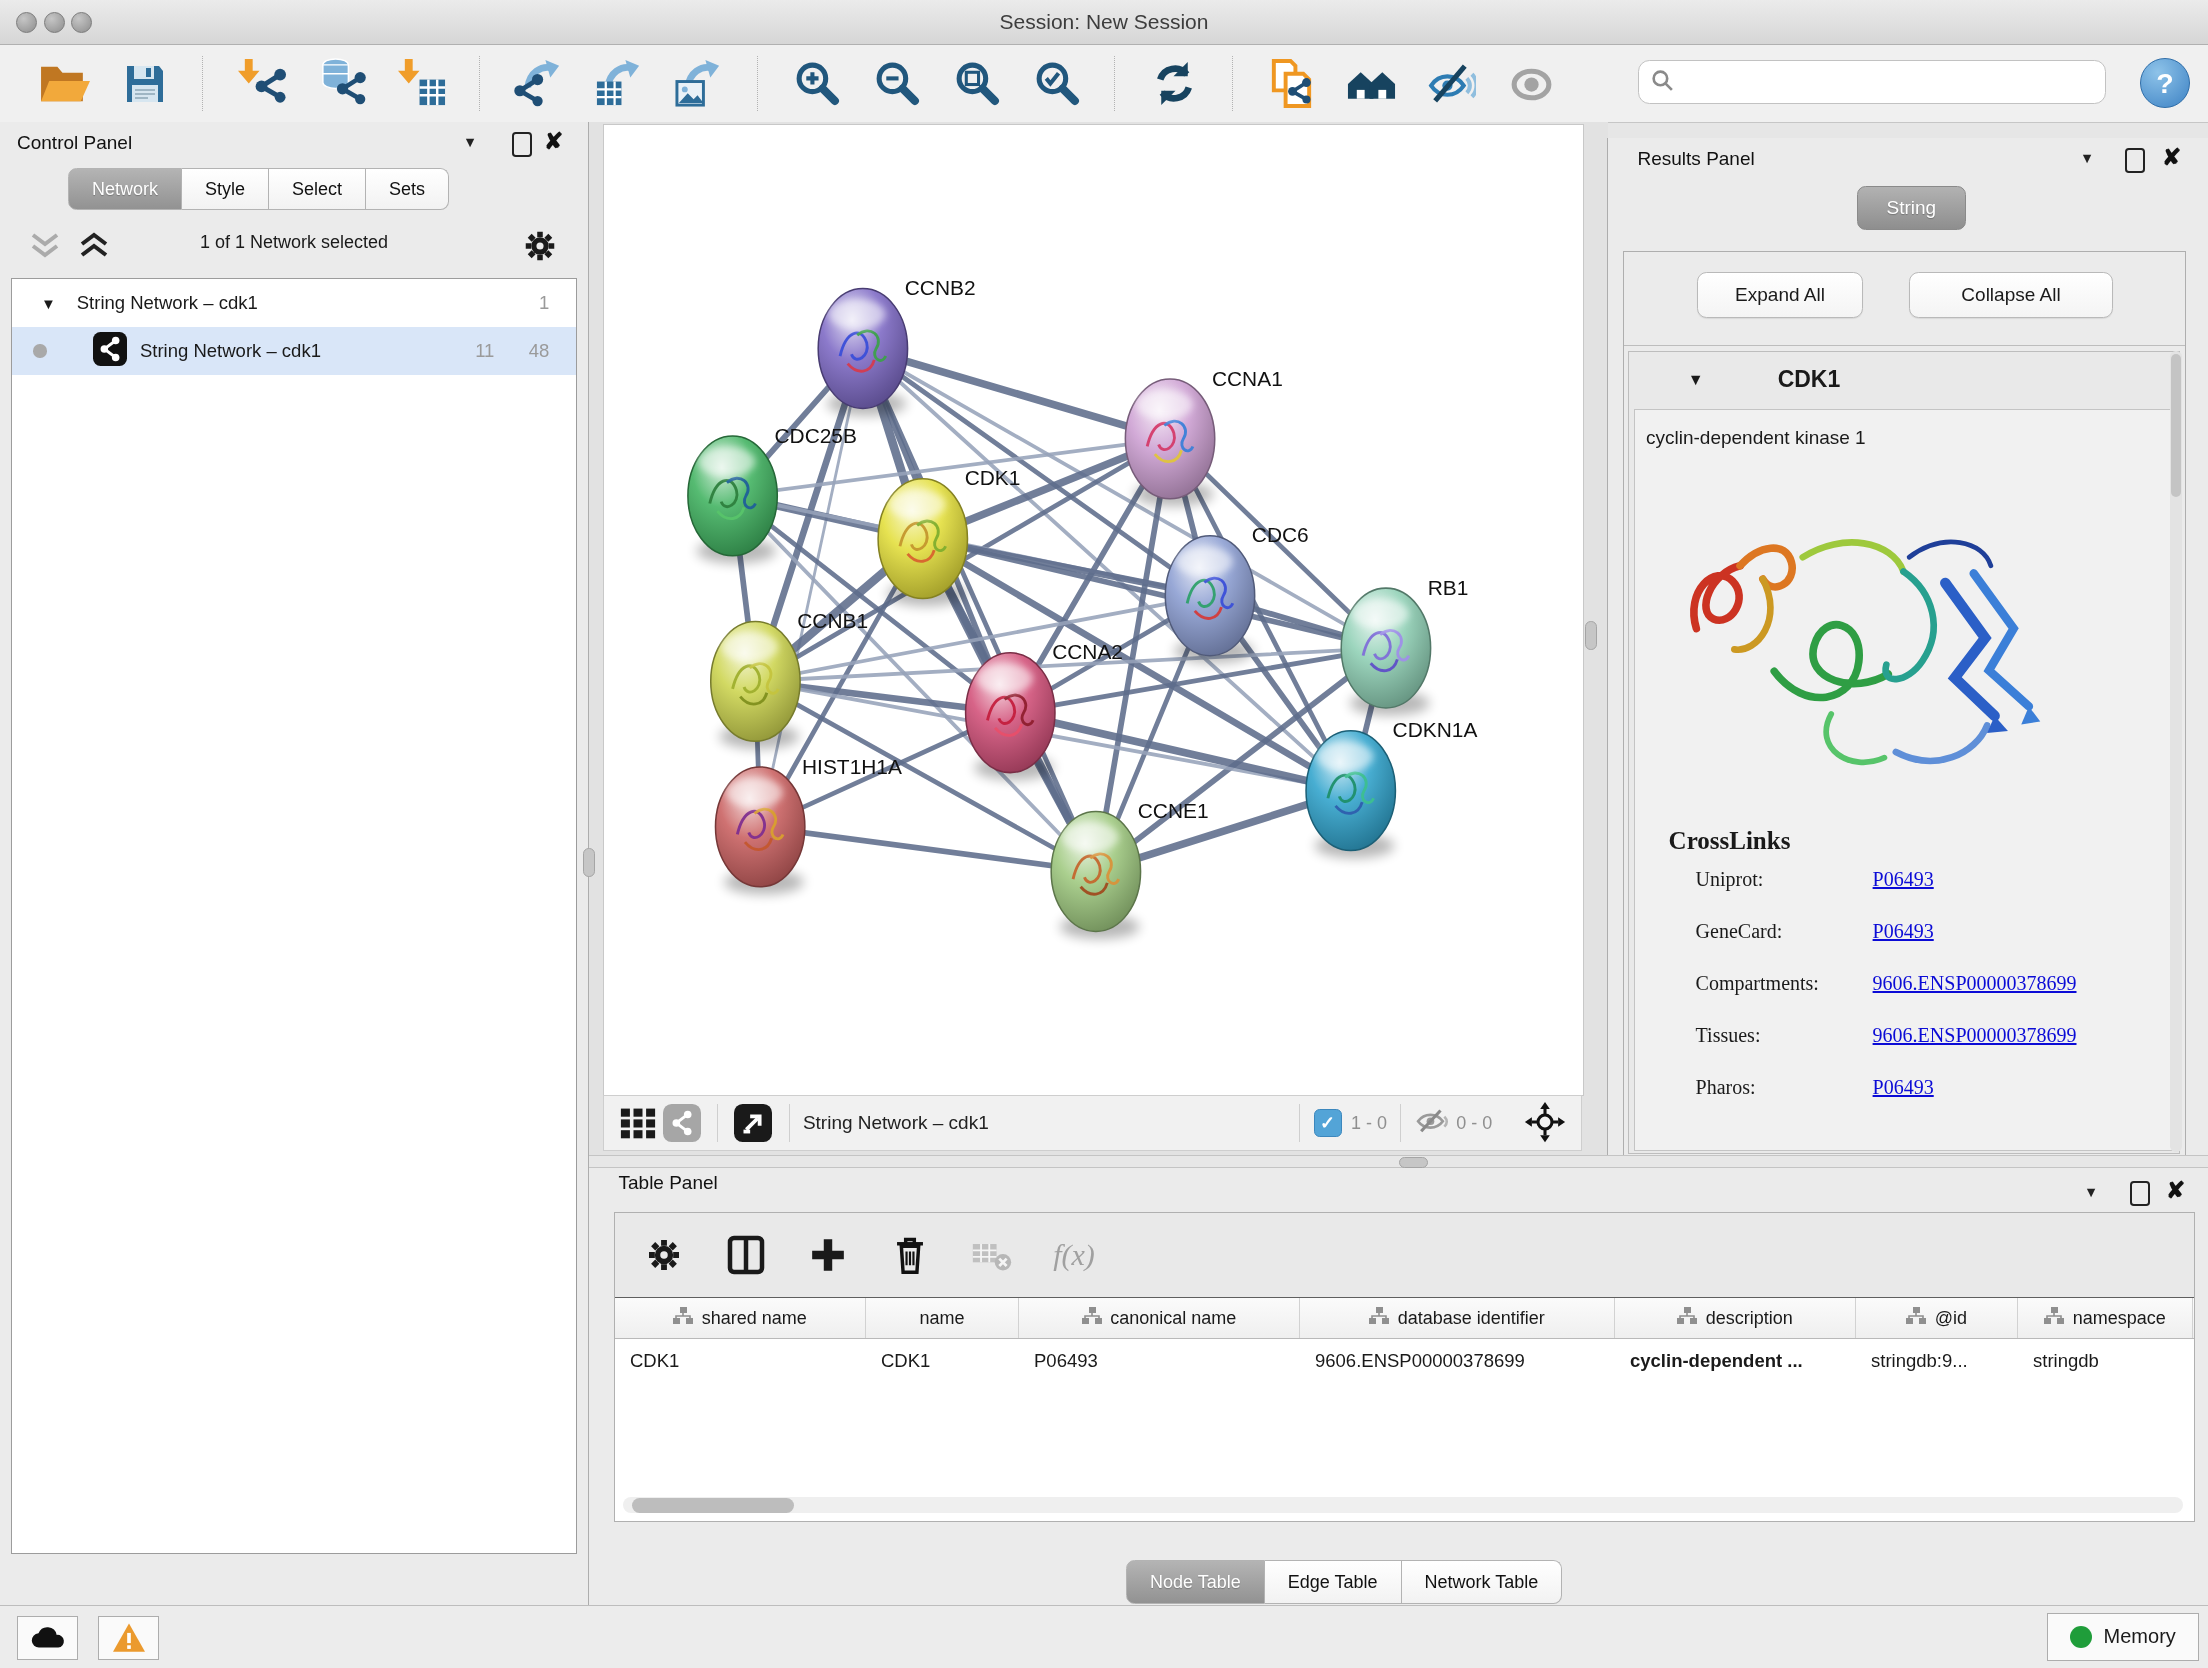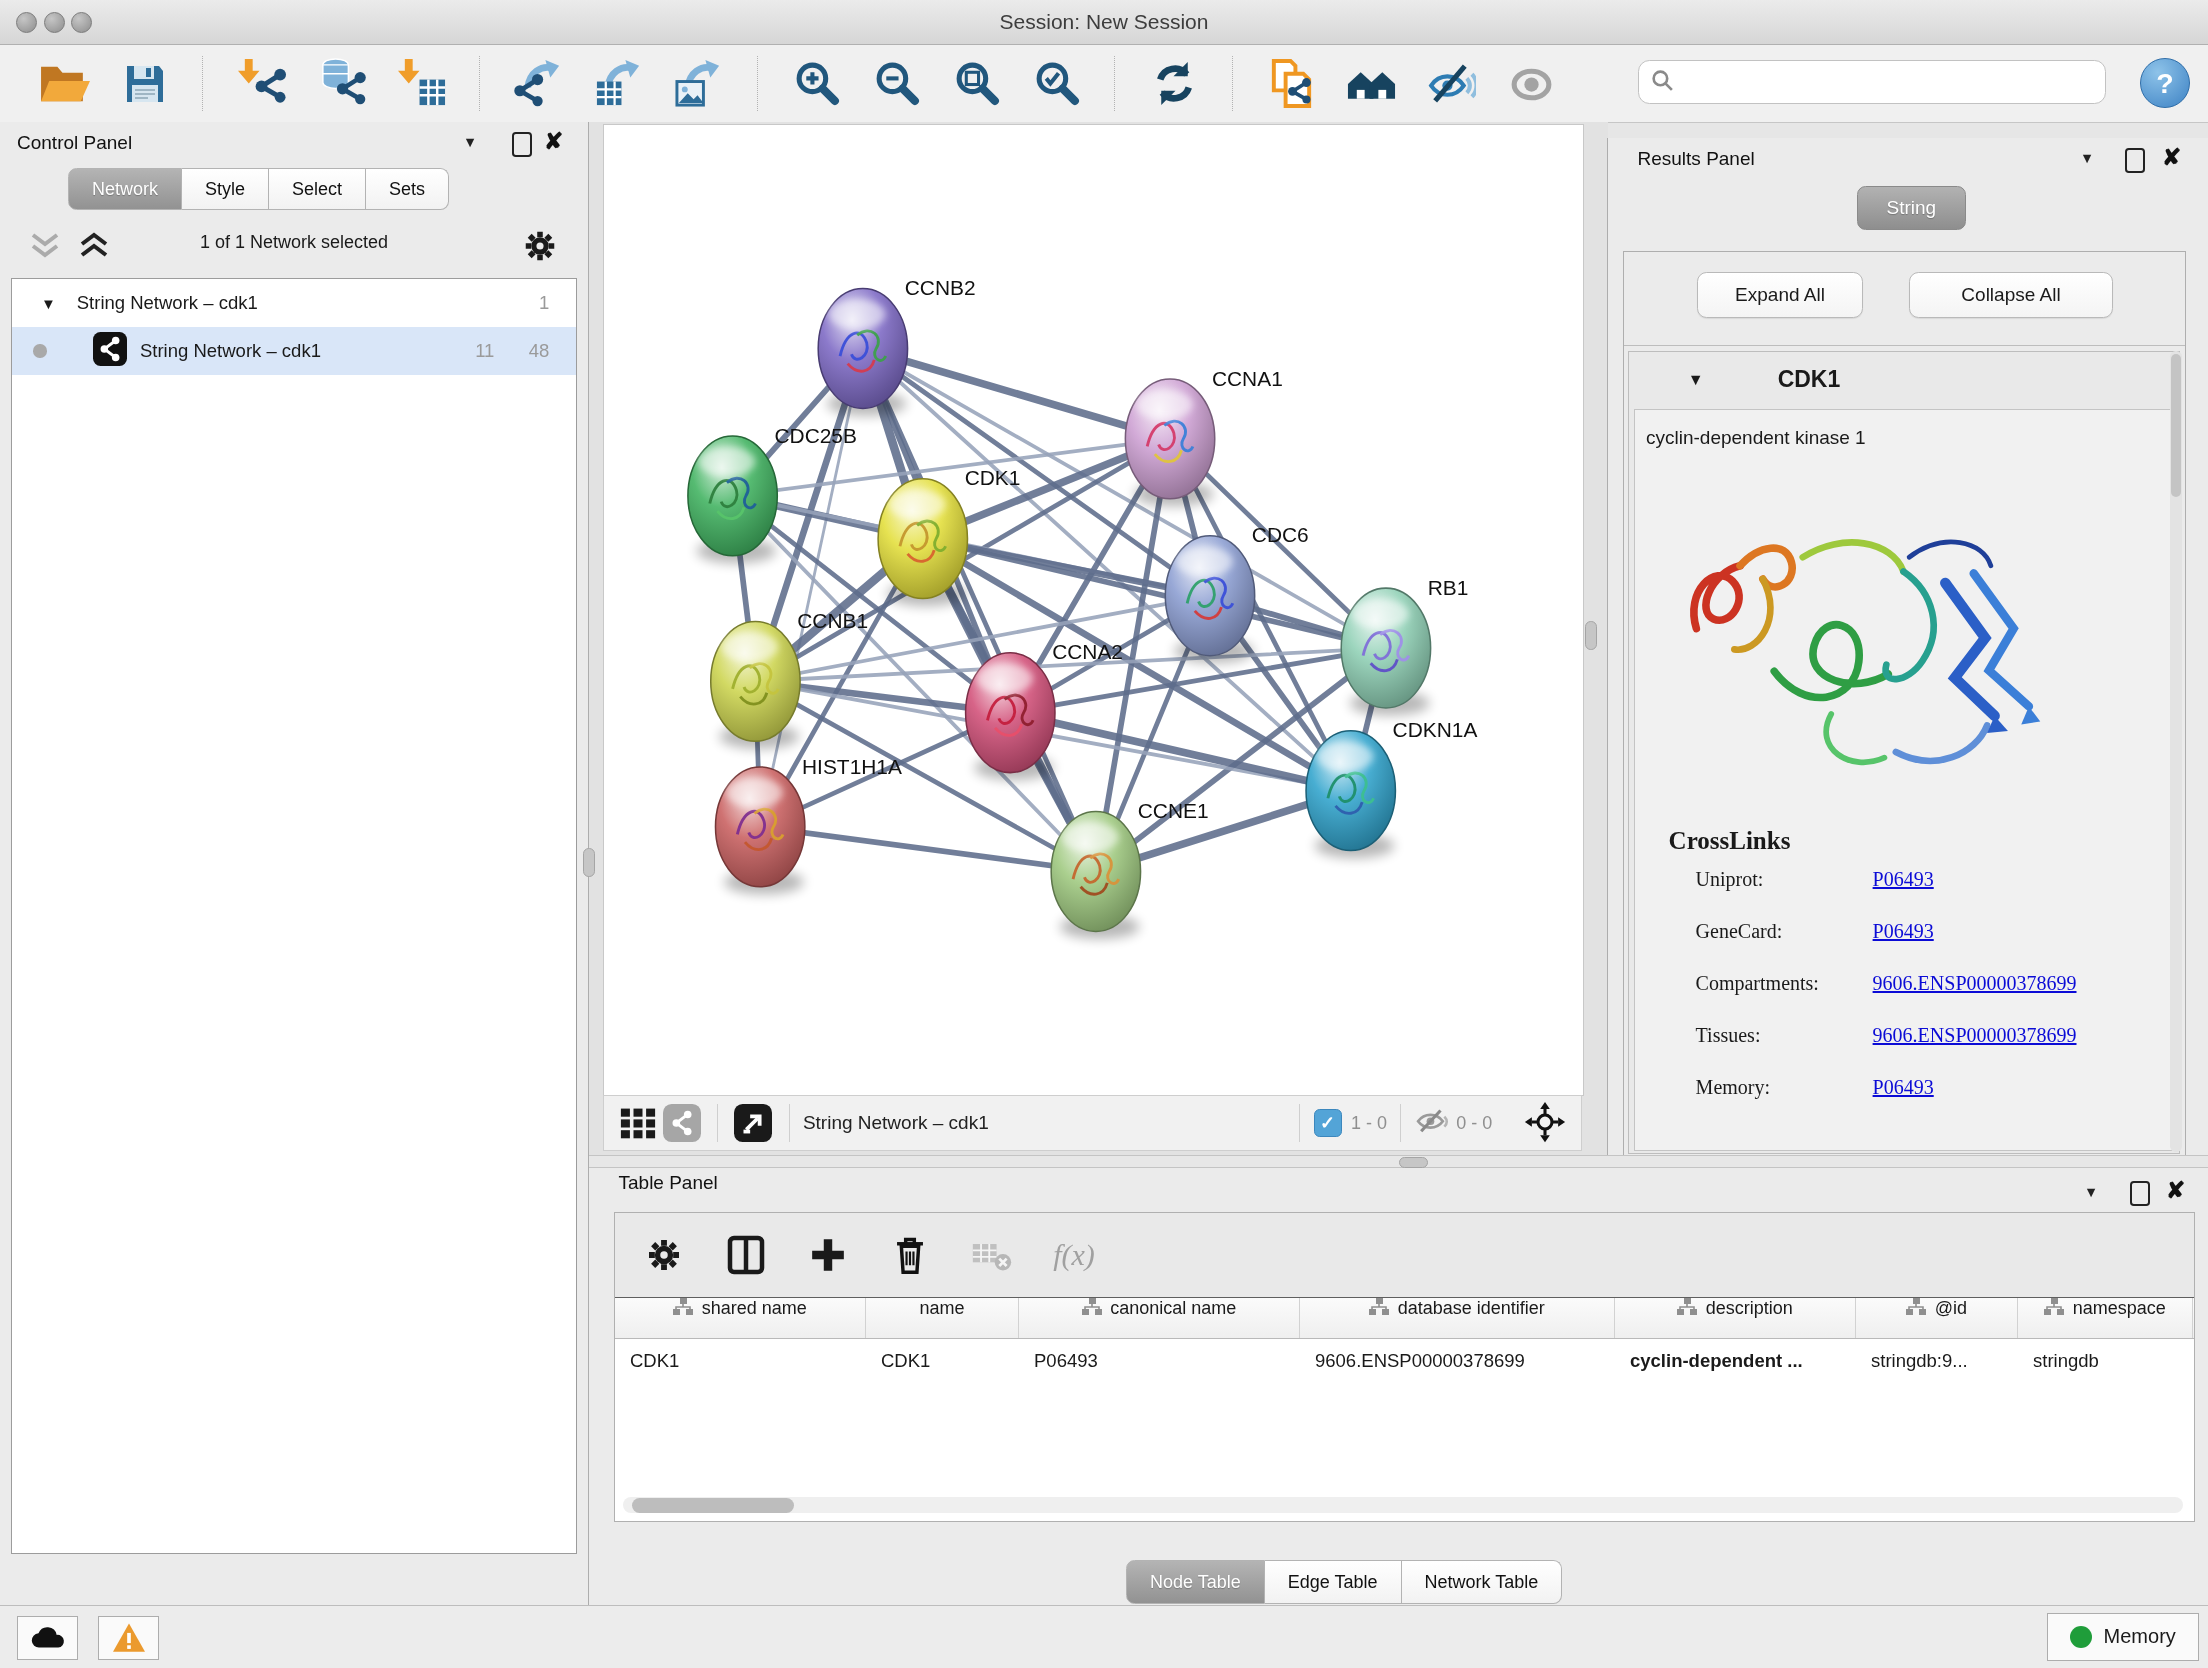--- a/index.html
+++ b/index.html
@@ -93,21 +93,21 @@
   #table-panel{position:absolute;left:589px;top:1168px;width:1620px;height:438px;background:#ebebeb;}
   #tp-hdr{position:absolute;left:0;top:3.8px;width:100%;height:36px;display:flex;align-items:flex-start;}
   #tp-wrap{position:absolute;left:25px;top:44px;width:1581px;height:310px;background:#fff;
     border:1px solid #b0b0b0;box-sizing:border-box;overflow:hidden;}
   #tp-toolbar{height:84px;background:#e9e9e9;display:flex;align-items:center;gap:38px;
     padding-left:27px;border-bottom:1.9px solid #5f5f5f;}
   .tpicon{width:44px;height:44px;display:flex;align-items:center;justify-content:center;}
   .tpicon.disabled svg{opacity:.55}
   #fx-btn{font-family:"Liberation Serif",serif;font-style:italic;font-size:30px;color:#a0a0a0;}
   #tp-thead{height:40px;display:flex;background:linear-gradient(#fbfbfb,#efefef);border-bottom:1px solid #b9b9b9;}
-  .th{display:flex;justify-content:center;gap:8.6px;font-size:18px;
+  .th{display:flex;align-items:center;justify-content:center;gap:8.6px;font-size:18px;
     border-right:1px solid #d2d2d2;box-sizing:border-box;overflow:hidden;white-space:nowrap;}
   #tp-row{height:44px;display:flex;font-size:18.5px;}
   .td{display:flex;align-items:center;padding-left:15px;box-sizing:border-box;overflow:hidden;white-space:nowrap;}
   #tp-hscroll{position:absolute;left:7.6px;bottom:7.6px;width:1560px;height:16px;background:#efefef;border-radius:8.6px;}
   #tp-hthumb{position:absolute;left:9.5px;top:1px;width:162px;height:14.3px;background:#bdbdbd;border-radius:7.6px;}
   #tp-tabs{position:absolute;left:537px;top:392px;height:44px;}
   
   #statusbar{position:absolute;left:0;top:1605px;width:2208px;height:63px;background:#ececec;
     border-top:1px solid #bdbdbd;box-sizing:border-box;}
   .sb-btn{position:absolute;top:9.5px;width:59px;height:42px;background:#fafafa;border:1.9px solid #adadad;
@@ -709,21 +709,21 @@
               </div>
               <div class="xl-row">
                 <span class="xl-label">Compartments:</span>
                 <span class="xl-link">9606.ENSP00000378699</span>
               </div>
               <div class="xl-row">
                 <span class="xl-label">Tissues:</span>
                 <span class="xl-link">9606.ENSP00000378699</span>
               </div>
               <div class="xl-row">
-                <span class="xl-label">Memory:</span>
+                <span class="xl-label">Pharos:</span>
                 <span class="xl-link">P06493</span>
               </div>
             </div>
         </div>
       </div>
       <div id="rp-scroll">
           <div id="rp-thumb"></div>
         </div>
     </div>
   </div>

